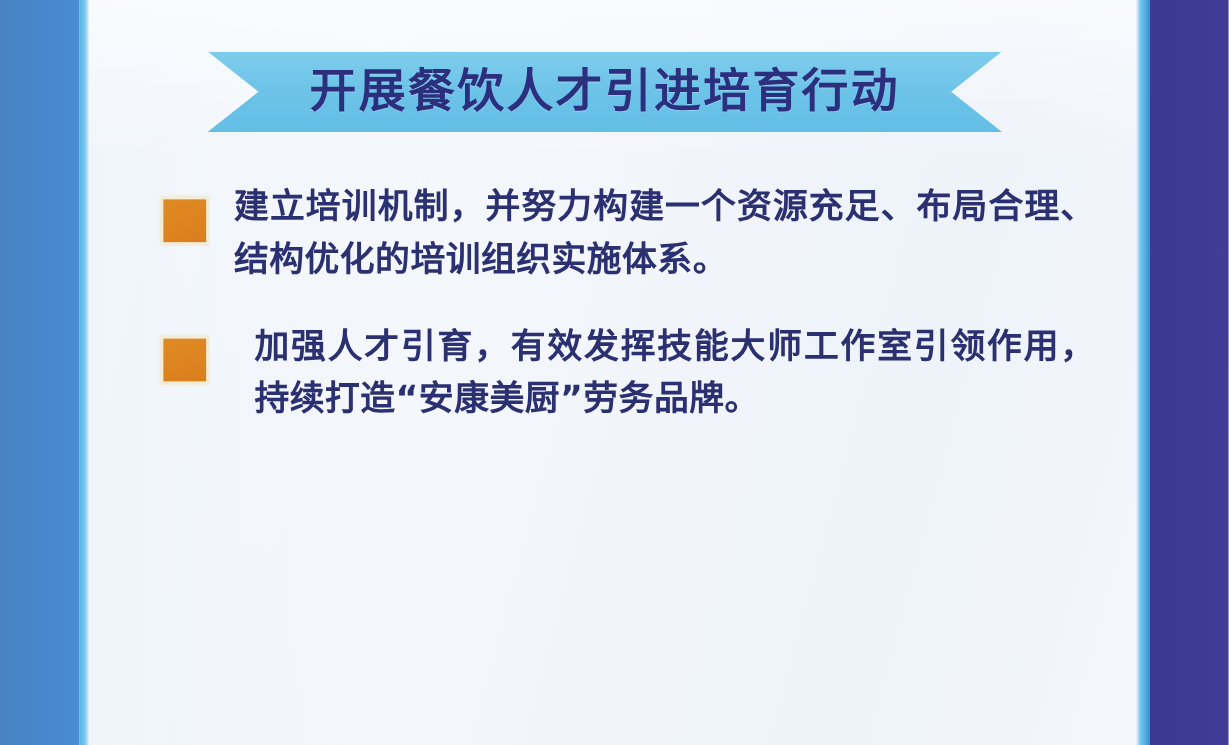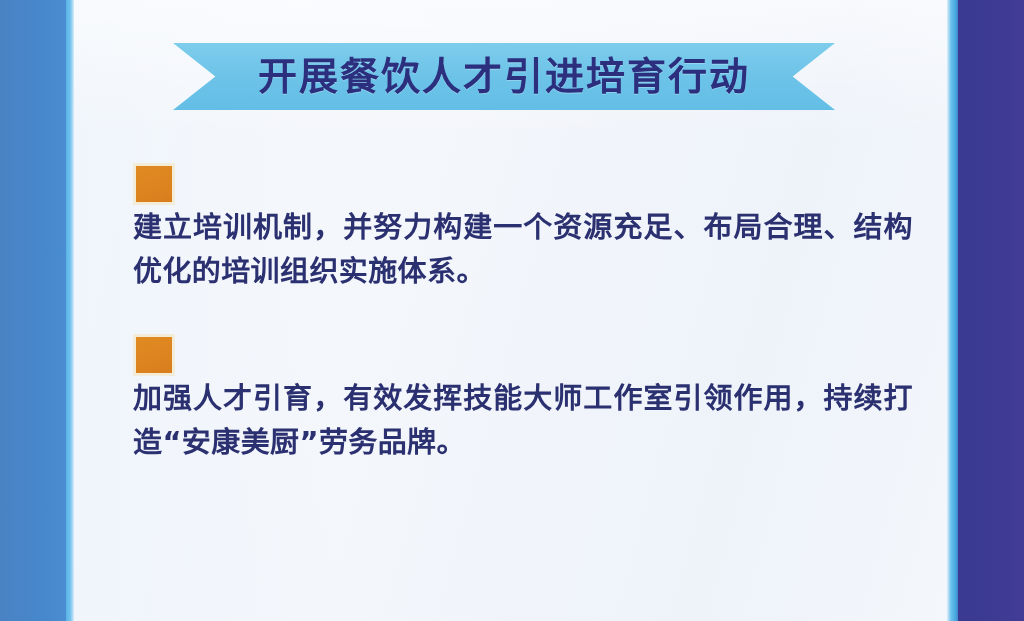--- a/index.html
+++ b/index.html
@@ -89,23 +89,22 @@
   .bullet-list {
     position: absolute;
     left: 133px;
     top: 150px;
     width: 780px;
   }
   .bullet-row {
     display: flex;
     align-items: flex-start;
     margin-bottom: 28px;
-    flex-direction: column;
   }
-  .bullet-row:last-child { margin-bottom: 0; }
+  .bullet-row:last-child { margin-bottom: 0; gap: 17px; }
 
   .bullet-marker {
     flex: 0 0 auto;
     width: 36px;
     height: 36px;
     margin-top: 13px;
     margin-right: 20px;
     background: linear-gradient(160deg, #e08a22 0%, #dd8420 55%, #d87d1c 100%);
     border: 3px solid #f3ecd8;
     box-sizing: content-box;

